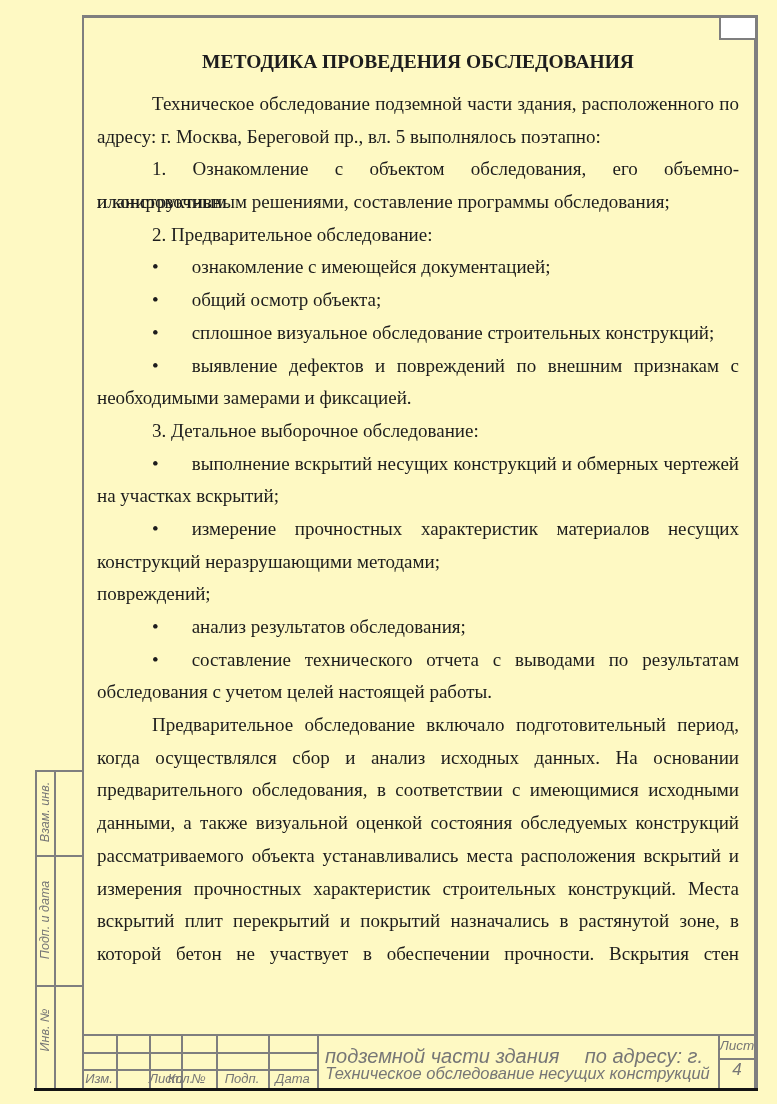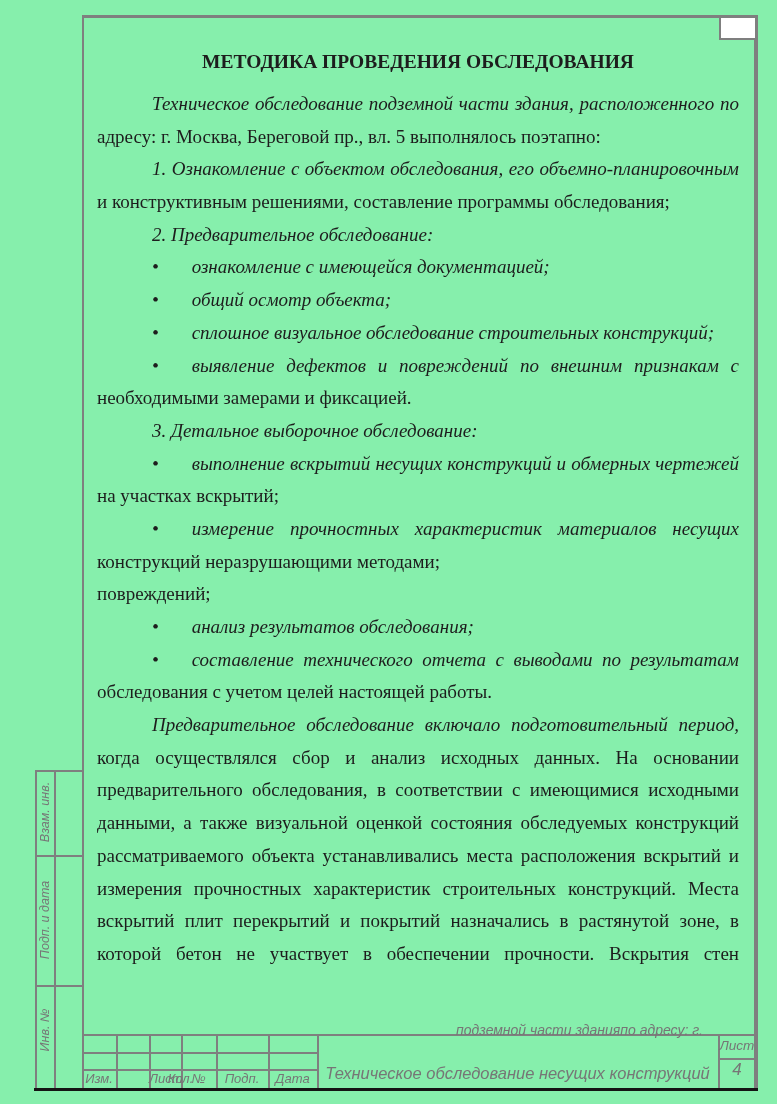--- a/index.html
+++ b/index.html
@@ -1,42 +1,42 @@
 <!DOCTYPE html>
 <html><head>
 <meta charset="utf-8">
 <style>
   html,body{margin:0;padding:0;background:#ffffff;}
-  .page{position:relative;width:777px;height:1104px;background:#86efac;overflow:hidden;
+  .page{position:relative;width:777px;height:1104px;background:#fef9c3;overflow:hidden;
         font-family:"Liberation Serif",serif;color:#1d1d1d;}
   
   .frame{position:absolute;left:82px;top:15px;width:676px;height:1073px;box-sizing:border-box;
          border-left:2px solid #7f7f7f;border-top:3px solid #7f7f7f;border-right:4px solid #7f7f7f;}
   .corner-box{position:absolute;left:719px;top:18px;width:36px;height:22px;box-sizing:border-box;
               border-left:2px solid #7f7f7f;border-bottom:2px solid #7f7f7f;background:#ffffff;}
   
   .vline{position:absolute;width:2px;background:#7f7f7f;}
   .hline{position:absolute;height:2px;background:#7f7f7f;}
   .blackline{position:absolute;left:34px;top:1088px;width:724px;height:3px;background:#141414;}
   
   .content{position:absolute;left:97px;top:45px;width:642px;}
   .doc-title{font-weight:bold;font-size:19.5px;line-height:33px;text-align:center;margin:0 0 10px 0;}
   .ln{font-size:19px;line-height:32.7px;height:32.7px;white-space:nowrap;}
   .ln.j{text-align:justify;text-align-last:justify;white-space:normal;}
-  .ln.ind{text-indent:55px;font-style:italic;}
+  .ln.ind{text-indent:55px;}
   .bu{display:inline;}
   .tab{display:inline-block;width:33px;}
   
   .gost{font-family:"Liberation Sans",sans-serif;font-style:italic;color:#767676;}
   .cellLabel{position:absolute;text-align:center;font-size:13px;}
   .side-label{position:absolute;white-space:nowrap;font-size:12.5px;
               transform:translate(-50%,-50%) rotate(-90deg);}
   .stamp-main1{position:absolute;left:317px;top:1036px;width:401px;text-align:center;font-size:16.5px;margin-top:28px;}
-  .stamp-main2{position:absolute;left:325px;top:1022px;width:378px;display:flex;
-               justify-content:flex-end;font-size:14px;}
+  .stamp-main2{position:absolute;left:325px;top:1045px;width:378px;display:flex;
+               justify-content:space-between;font-size:20px;}
   .sheet-label{position:absolute;left:718px;top:1038px;width:38px;text-align:center;font-size:13.5px;}
   .sheet-num{position:absolute;left:718px;top:1060px;width:38px;text-align:center;font-size:17px;}
 </style>
 </head>
 <body>
 
 <div class="page">
 
   <div class="frame"></div>
   <div class="corner-box"></div>

